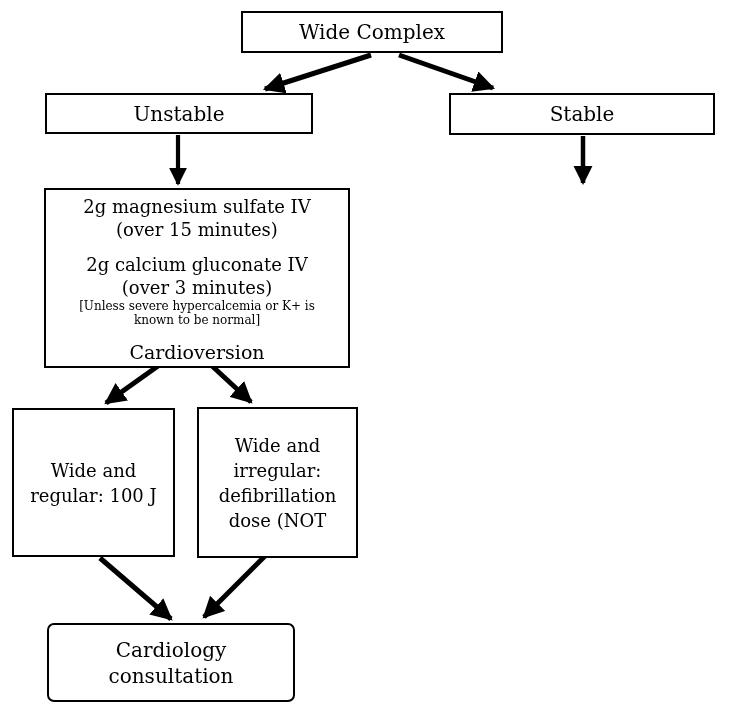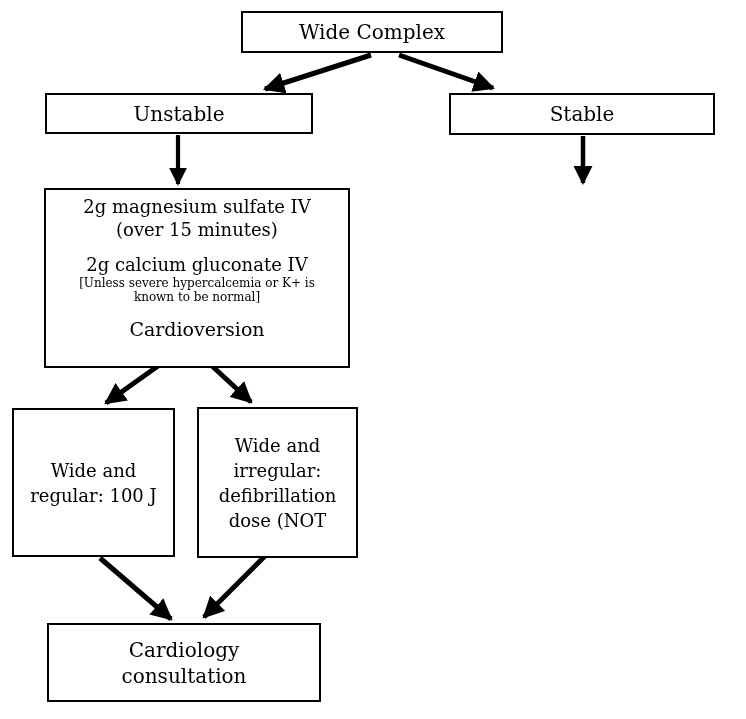--- a/index.html
+++ b/index.html
@@ -39,21 +39,21 @@
     text-align: center;
   }
   .label-node { font-size: 20px; }
   .node-root        { left: 241px; top: 11px;  width: 262px; height: 42px; }
   .node-unstable    { left: 45px;  top: 93px;  width: 268px; height: 41px; }
   .node-stable      { left: 449px; top: 93px;  width: 266px; height: 42px; }
   .node-unstable-rx { left: 44px;  top: 188px; width: 306px; height: 180px; justify-content: flex-start; padding-top: 5px; }
   .node-stable-rx   { left: 448px; top: 187px; width: 268px; height: 150px; justify-content: flex-start; padding-top: 13px; }
   .node-regular     { left: 12px;  top: 408px; width: 163px; height: 149px; }
   .node-irregular   { left: 197px; top: 407px; width: 161px; height: 151px; }
-  .node-final       { left: 47px;  top: 623px; width: 274px; height: 79px; font-size: 20px; line-height: 26px; }
+  .node-final       { left: 47px;  top: 623px; width: 248px; height: 79px; font-size: 20px; line-height: 26px; border-radius: 7px; }
 
   .t-line  { font-size: 18px; line-height: 23px; }
   .t-note  { font-size: 12px; line-height: 14px; }
   .t-footer{ font-size: 19px; line-height: 24px; margin-top: 13px; }
   .spacer-12 { height: 12px; }
   .rx-line { font-size: 18px; line-height: 22px; margin-bottom: 16px; }
   .rx-line sup { font-size: 11px; line-height: 0; }
   .sm-line { font-size: 18px; line-height: 25px; }
 
   line { stroke: var(--line); }
@@ -90,20 +90,21 @@
 
   <div class="node label-node node-stable">
     <span>Stable</span>
   </div>
 
   <div class="node node-unstable-rx">
     <div class="t-line">2g magnesium sulfate IV</div>
     <div class="t-line">(over 15 minutes)</div>
     <div class="spacer-12"></div>
     <div class="t-line">2g calcium gluconate IV</div>
+    <div class="t-line">(over 3 minutes)</div>
     <div class="t-note">[Unless severe hypercalcemia or K+ is</div>
     <div class="t-note">known to be normal]</div>
     <div class="t-footer">Cardioversion</div>
   </div>
 
 
   <div class="node node-regular">
     <div class="sm-line">Wide and</div>
     <div class="sm-line">regular: 100 J</div>
   </div>

